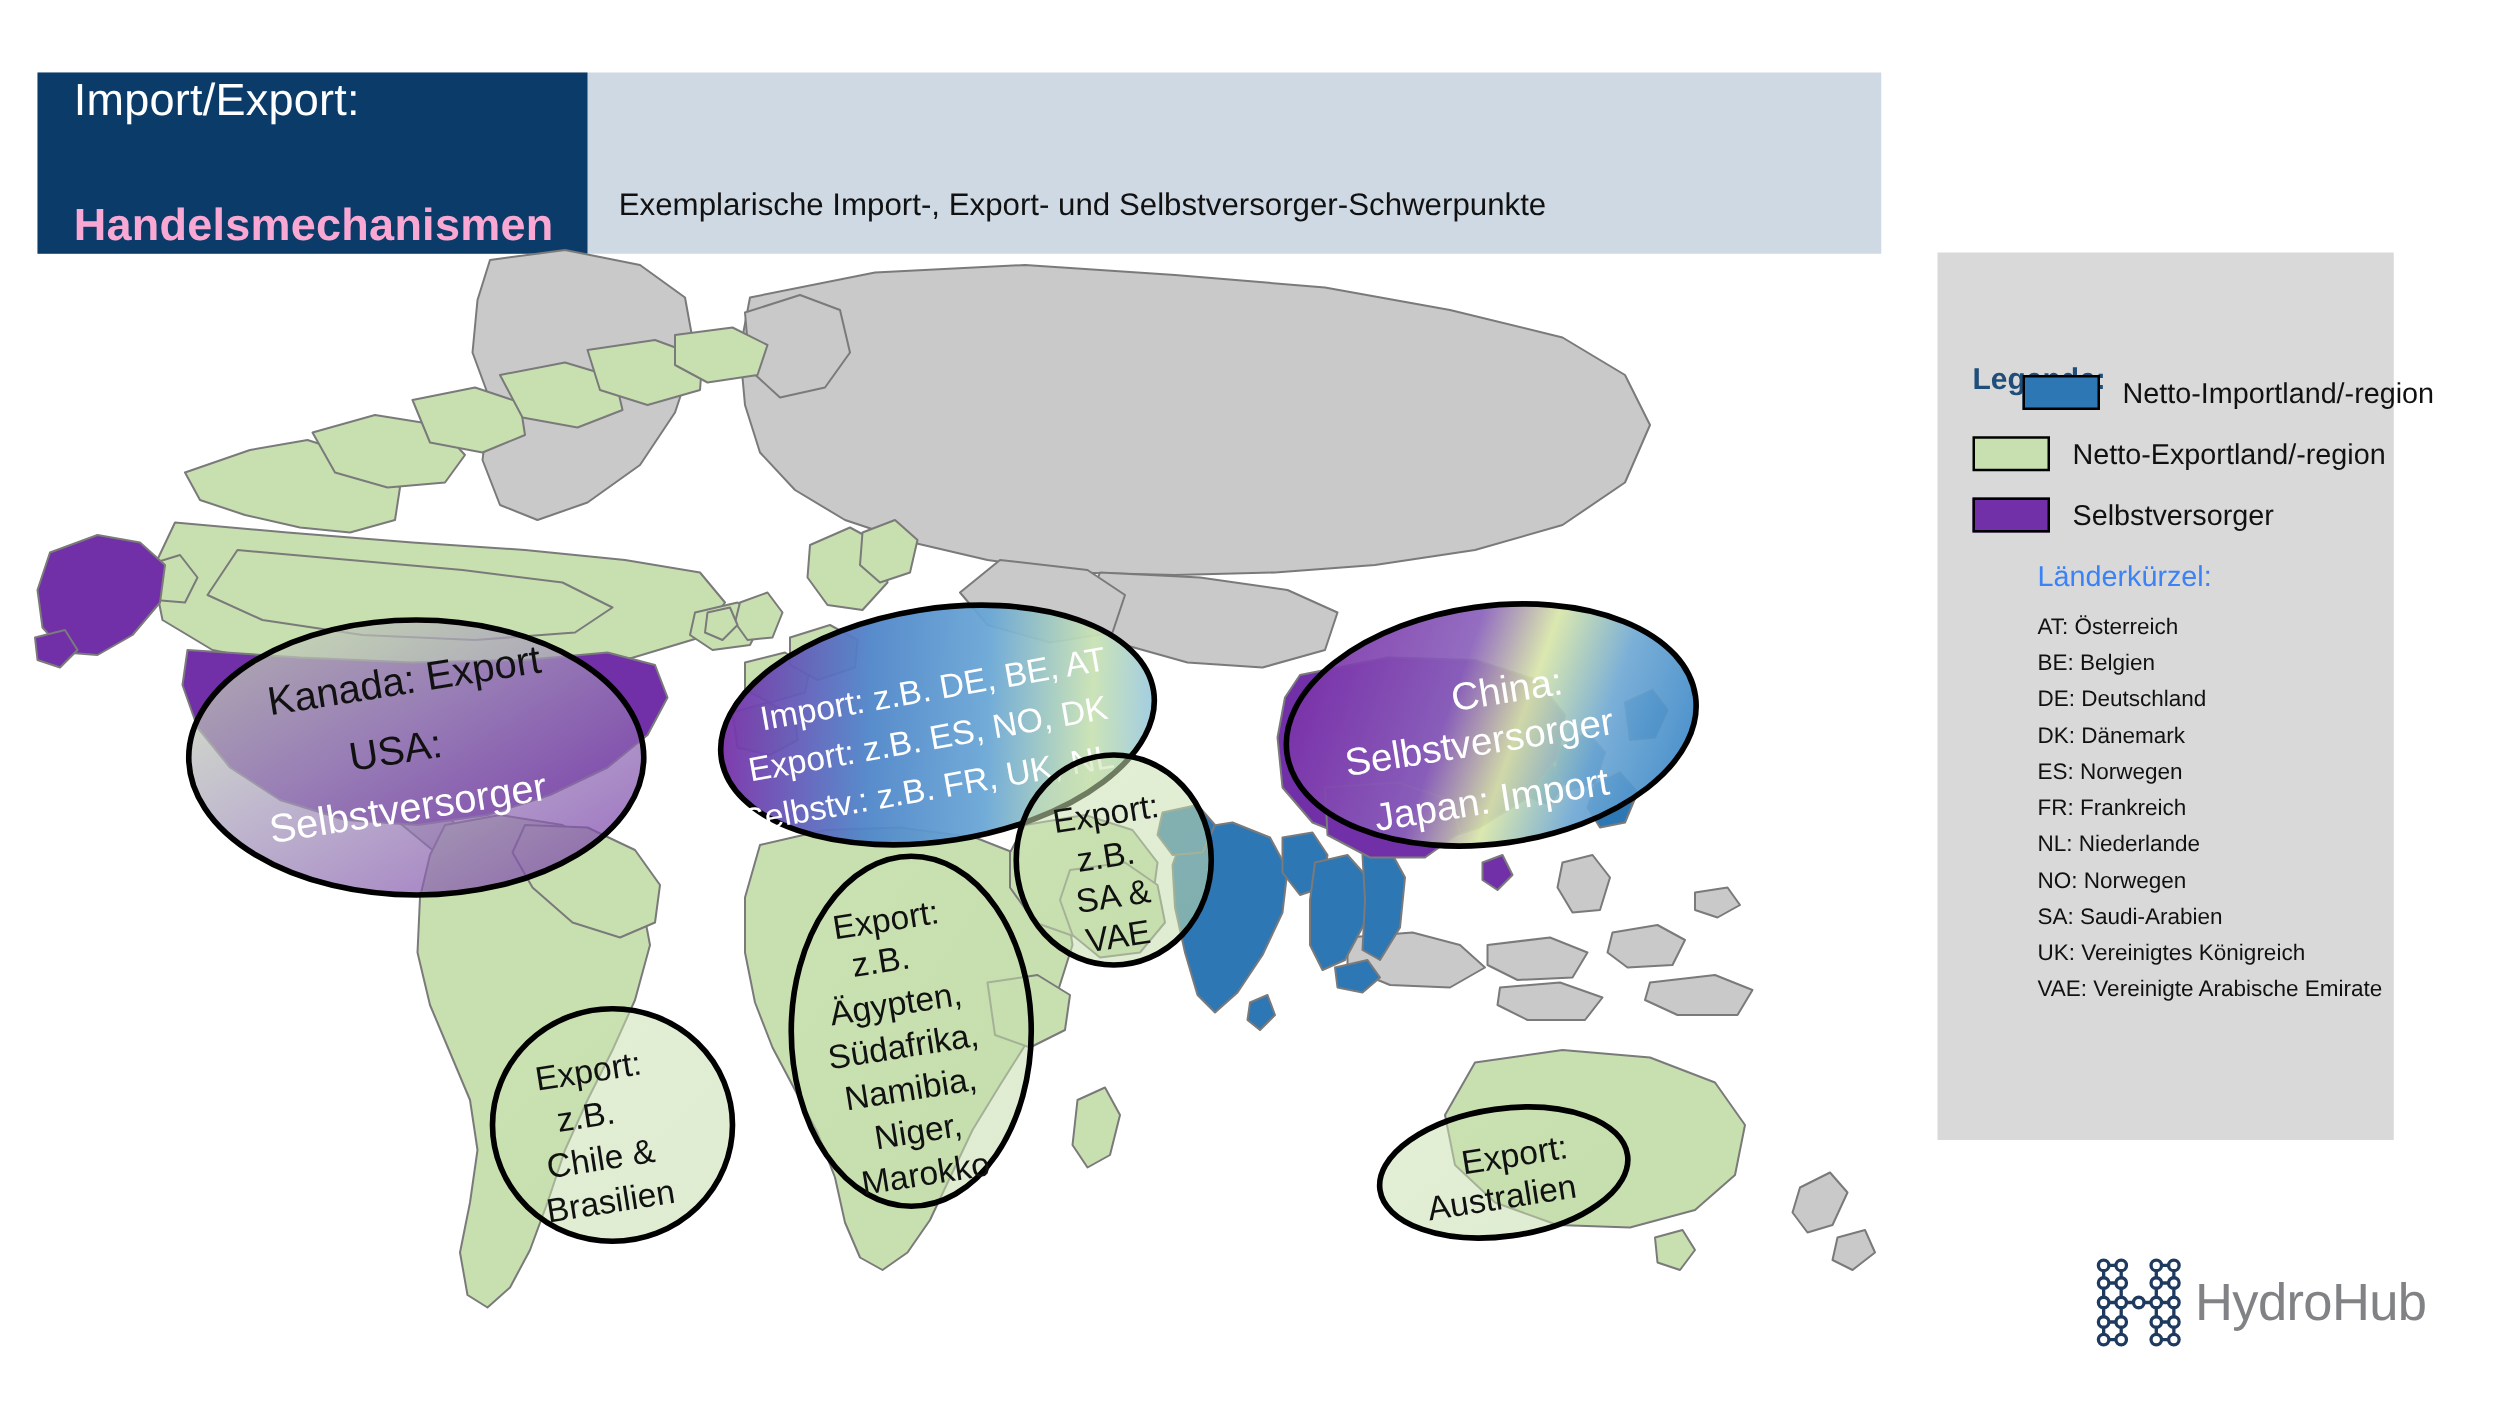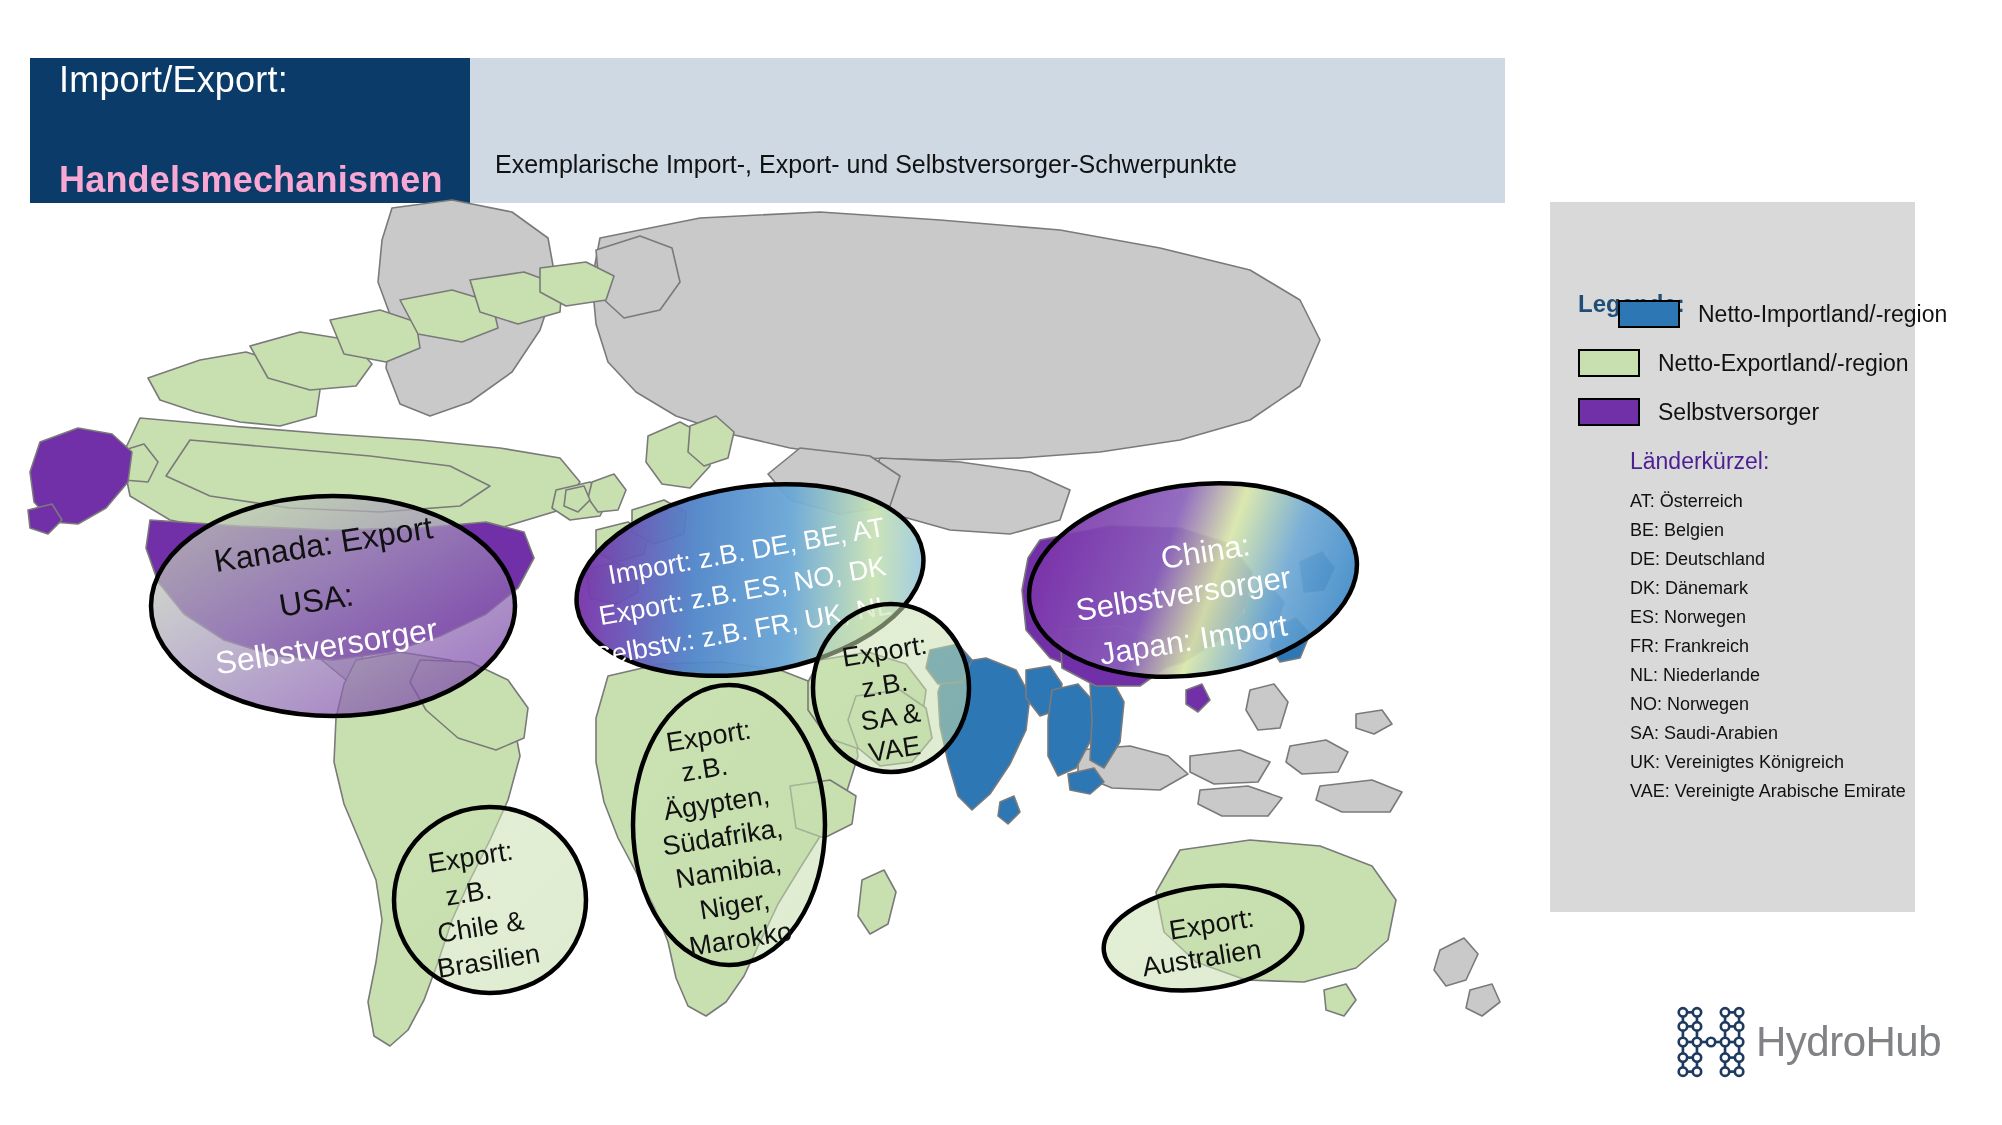--- a/index.html
+++ b/index.html
@@ -21,21 +21,21 @@
   
   #overlay{position:absolute;left:0;top:0;width:2002px;height:1125px;pointer-events:none;}
 
   
   #legend-panel{position:absolute;left:1550px;top:202px;width:365px;height:710px;background:#d9d9d9;}
   #legend-title{position:absolute;left:1578px;top:258px;font-size:24px;font-weight:700;color:#1f4e79;margin-top:32px;}
   .legend-row{position:absolute;left:1578px;display:flex;align-items:center;}
   .legend-swatch{width:62px;height:28px;border:2px solid #000;box-sizing:border-box;}
   .legend-label{margin-left:18px;font-size:23px;color:#111;white-space:nowrap;}
   #lrow0{top:300px;margin-left:40px;} #lrow1{top:349px;text-align:center;} #lrow2{top:398px;}
-  #abbrev-title{position:absolute;left:1630px;top:448px;font-size:23px;color:#4c1d95;}
+  #abbrev-title{position:absolute;left:1630px;top:448px;font-size:23px;color:#3b82f6;}
   #abbrev-list{position:absolute;left:1630px;top:487px;width:300px;}
   .abbrev-item{font-size:18px;line-height:29px;color:#111;}
 
   
   #logo{position:absolute;left:1672px;top:1003px;display:flex;align-items:center;}
   #logo-mark{width:78px;height:78px;}
   #logo-text{font-size:42px;color:#808285;margin-left:6px;letter-spacing:-0.5px;}
 </style>
 </head>
 <body>

